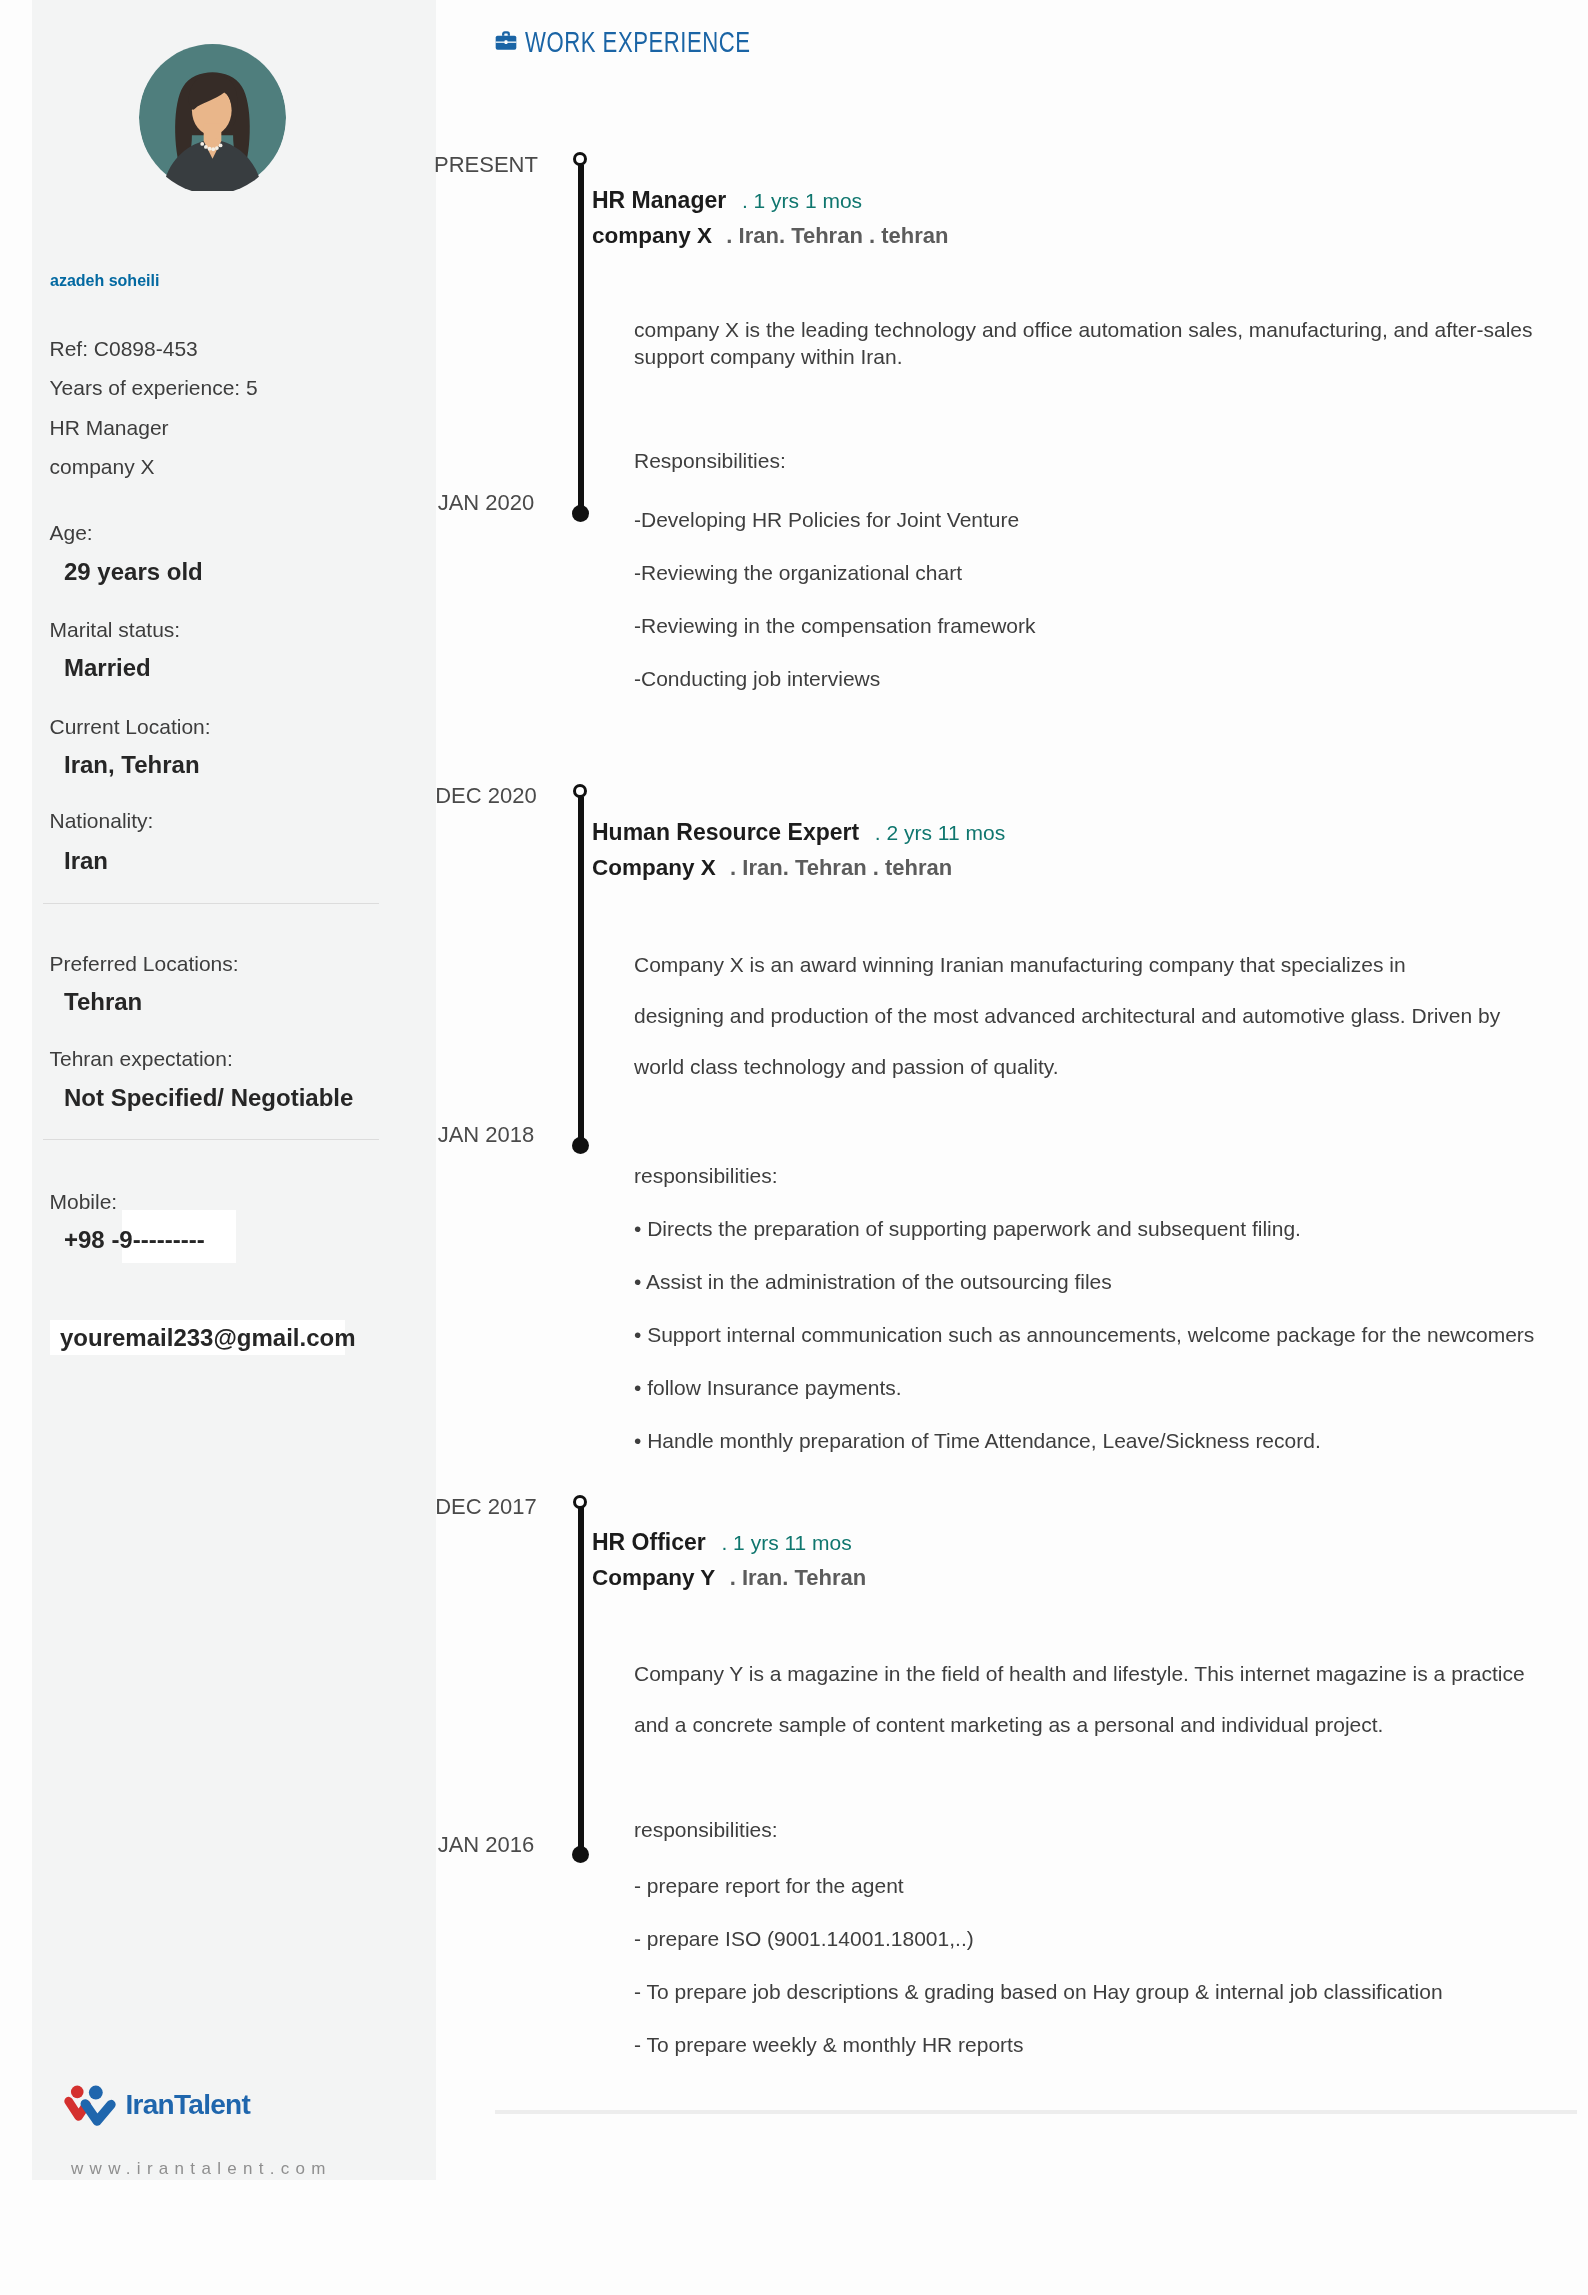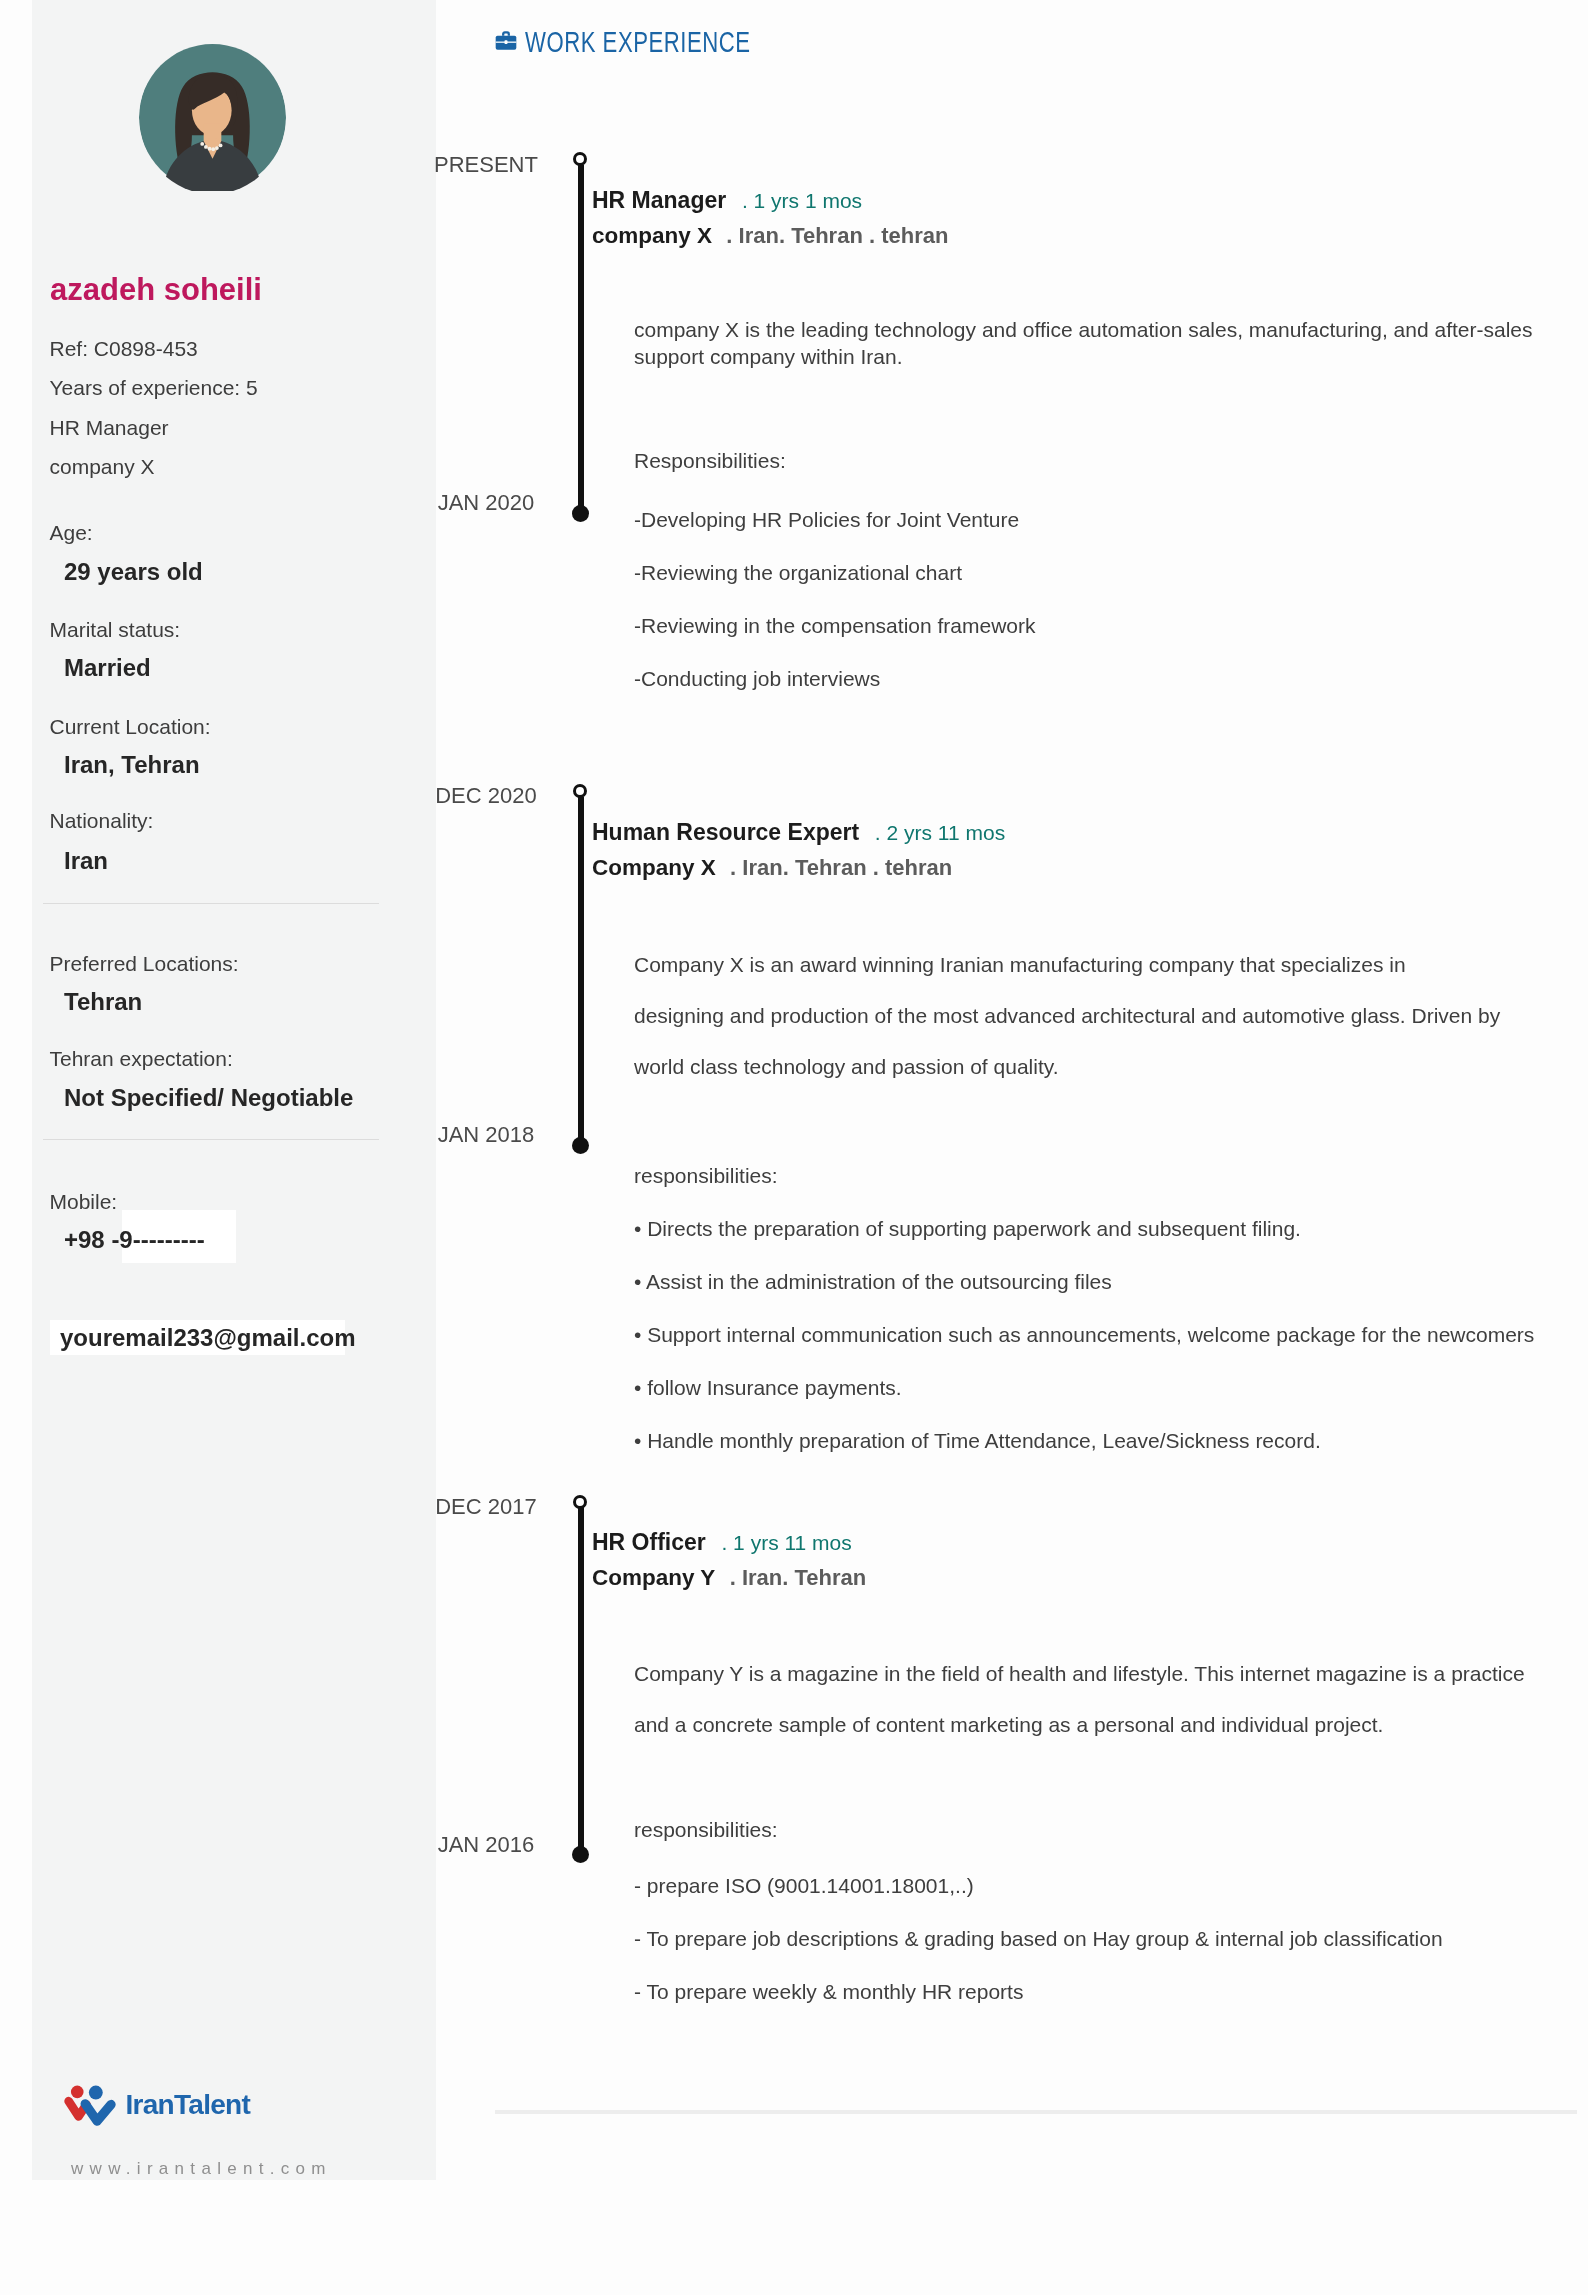--- a/index.html
+++ b/index.html
@@ -3,21 +3,21 @@
 <meta charset="utf-8">
 <style>
   html,body{margin:0;padding:0;background:#ffffff;}
   .page{position:relative;width:1589px;height:2295px;background:#fdfdfd;overflow:hidden;
         font-family:"Liberation Sans", sans-serif;}
 
   
   .sidebar{position:absolute;left:32px;top:0;width:404px;height:2180px;background:#f3f4f4;}
   .avatar{position:absolute;left:107px;top:41px;width:147px;height:153px;border-radius:50%;overflow:hidden;}
   .avatar svg{display:block;width:100%;height:100%;}
-  .sb-name{position:absolute;left:18px;top:272px;font-size:31px;font-weight:bold;color:#be185d;white-space:nowrap;}
+  .sb-name{position:absolute;left:18px;top:272px;font-size:16px;font-weight:bold;color:#0369a1;white-space:nowrap;}
   .sb-meta{position:absolute;left:17.5px;font-size:21px;color:#3d3d3d;white-space:nowrap;}
   .sb-label{position:absolute;left:17.5px;font-size:21px;color:#3d3d3d;white-space:nowrap;}
   .sb-value{position:absolute;left:32px;font-size:24px;font-weight:bold;color:#262626;white-space:nowrap;}
   .sb-div{position:absolute;left:10.5px;width:336px;height:1.4px;background:#dcdcdc;}
   .redact{position:absolute;background:#ffffff;}
   .logo{position:absolute;left:32px;top:2083px;display:flex;align-items:center;gap:8.4px;}
   .logo-text{font-size:28px;font-weight:bold;color:#1f66ad;letter-spacing:-0.7px;}
   .site{position:absolute;left:39px;top:2159px;font-size:17px;color:#8f8f8f;letter-spacing:6.3px;white-space:nowrap;}
 
   
@@ -198,20 +198,21 @@
       <span class="loc">. Iran. Tehran</span>
     </div>
 
     <div class="body-block" style="top:1660px">
       <div class="line73">Company Y is a magazine in the field of health and lifestyle. This internet magazine is a practice</div>
       <div class="line73">and a concrete sample of content marketing as a personal and individual project.</div>
     </div>
 
     <div class="resp-h" style="top:1818px">responsibilities:</div>
     <div class="body-block" style="top:1874px">
+      <div class="slot76">- prepare report for the agent</div>
       <div class="slot76">- prepare ISO (9001.14001.18001,..)</div>
       <div class="slot76">- To prepare job descriptions &amp; grading based on Hay group &amp; internal job classification</div>
       <div class="slot76">- To prepare weekly &amp; monthly HR reports</div>
     </div>
 
     <div class="main-div"></div>
   </main>
 </div>
 
 

